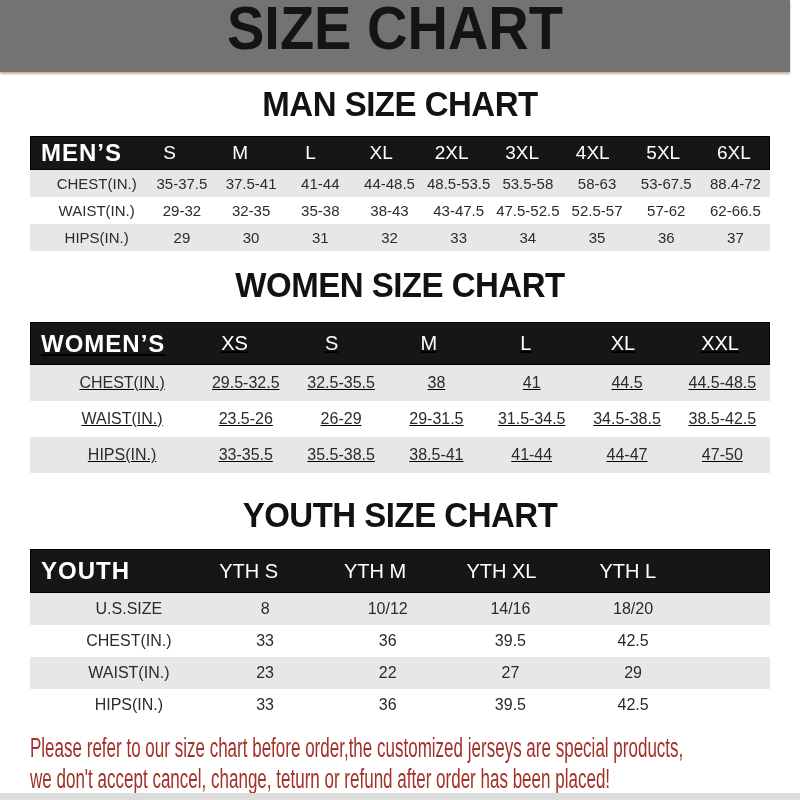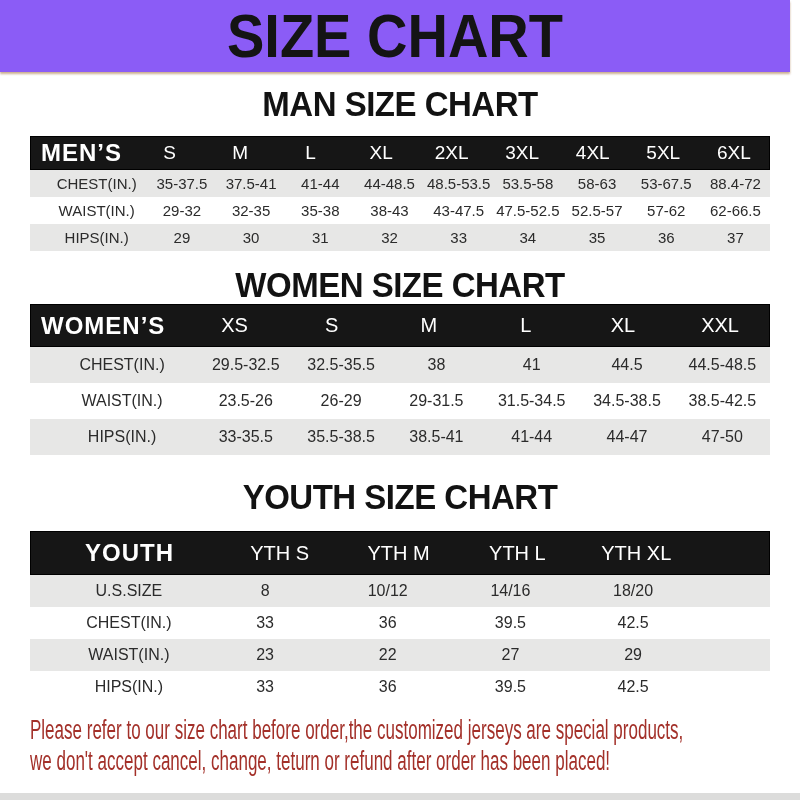--- a/index.html
+++ b/index.html
@@ -4,48 +4,48 @@
 <style>
   html,body{margin:0;padding:0;}
   body{
     width:800px;height:800px;position:relative;overflow:hidden;
     background:#ffffff;
     font-family:"Liberation Sans","DejaVu Sans",sans-serif;
     -webkit-font-smoothing:antialiased;
   }
   
   .banner{
-    width:790px;height:72px;background:#8b5cf6;
-    display:flex;align-items:center;justify-content:center;
+    width:790px;height:72px;background:#737373;
+    display:flex;align-items:flex-start;justify-content:center;
     box-shadow:0 2px 2px rgba(140,80,10,.45);
   }
   .banner-title{
     color:#141414;font-weight:bold;font-size:56px;letter-spacing:0px;
     transform:scaleY(1.08);line-height:1;
   }
   
   .section-heading{
     text-align:center;font-weight:bold;color:#121212;
     font-size:33px;letter-spacing:-0.5px;transform:scaleY(1.06);
     line-height:36px;height:36px;
   }
   .sh-man{margin-top:14px;}
   .sh-women{margin-top:16px;}
   .sh-youth{margin-top:24px;}
   
   .size-table{margin:14px 30px 0 30px;}
-  .t-women{margin-top:1px;}
+  .t-women{margin-top:19px;text-decoration:underline;}
   .t-youth{margin-top:16px;}
   .thead{
     display:flex;align-items:center;background:#161616;color:#ffffff;
     border:1px solid #000;box-sizing:border-box;
   }
   .t-men .thead{height:34px;}
   .t-women .thead{height:43px;}
-  .t-youth .thead{height:44px;padding-left:44px;}
+  .t-youth .thead{height:44px;}
   .trow{display:flex;align-items:center;background:#ffffff;color:#2b2b2b;}
   .trow.striped{background:#E7E7E6;}
   .t-men .trow{height:27px;font-size:15px;}
   .t-women .trow{height:36px;font-size:16px;}
   .t-youth .trow{height:32px;font-size:16px;}
   .cell{text-align:center;white-space:nowrap;}
   .corner{
     text-align:left;padding-left:10px;box-sizing:border-box;
     font-weight:bold;letter-spacing:1px;
   }
@@ -177,22 +177,22 @@
   </div>
 </div>
 
 <div class="section-heading sh-youth">YOUTH SIZE CHART</div>
 
 <div class="size-table t-youth">
   <div class="thead">
     <div class="cell corner">YOUTH</div>
     <div class="cell col">YTH S</div>
     <div class="cell col">YTH M</div>
+    <div class="cell col">YTH XL</div>
     <div class="cell col">YTH L</div>
-    <div class="cell col">YTH XL</div>
     <div class="cell spacer"></div>
   </div>
   <div class="trow striped">
     <div class="cell rlabel">U.S.SIZE</div>
     <div class="cell col">8</div>
     <div class="cell col">10/12</div>
     <div class="cell col">14/16</div>
     <div class="cell col">18/20</div>
     <div class="cell spacer"></div>
   </div>

